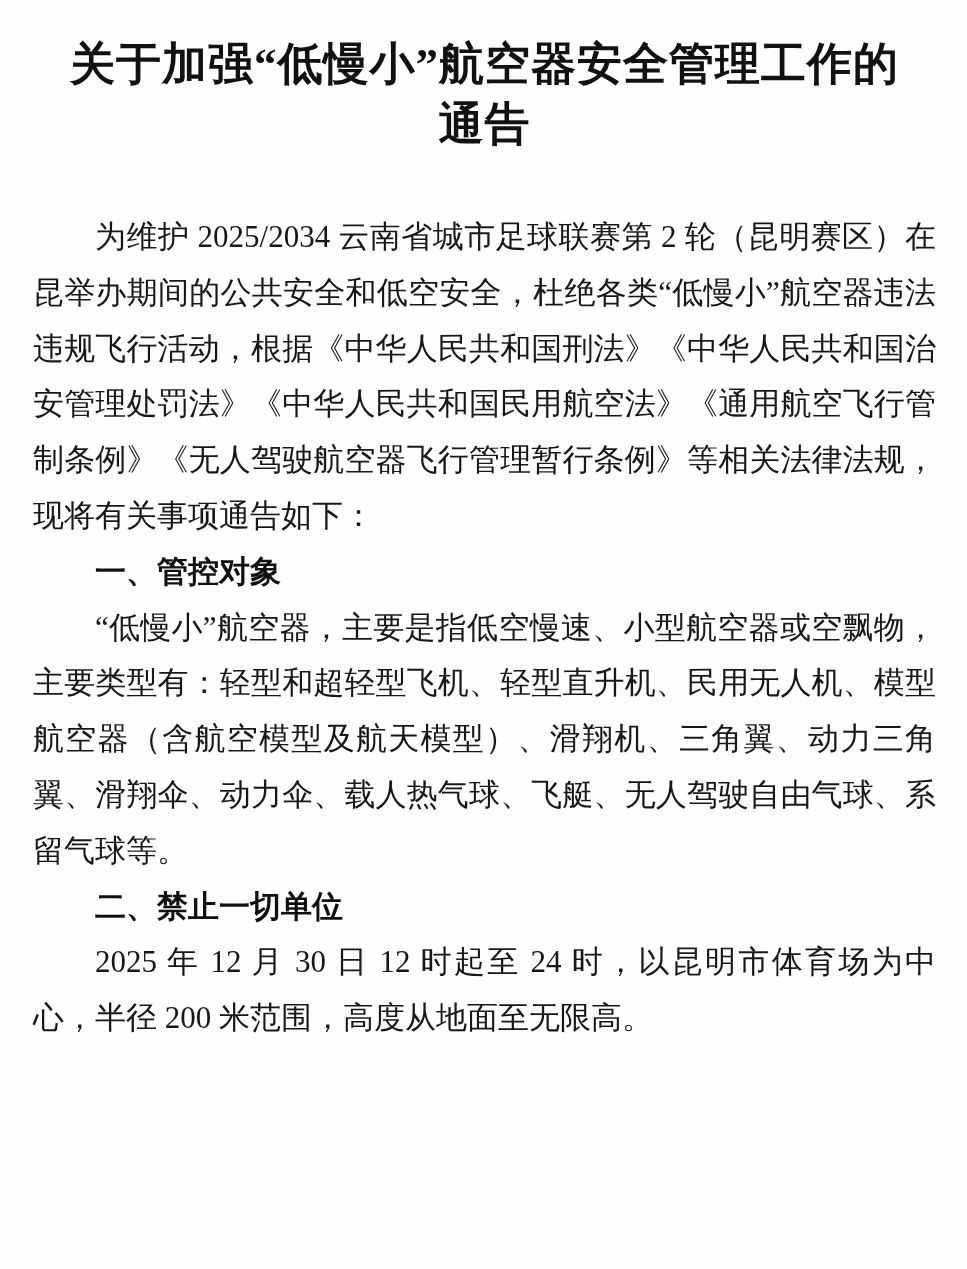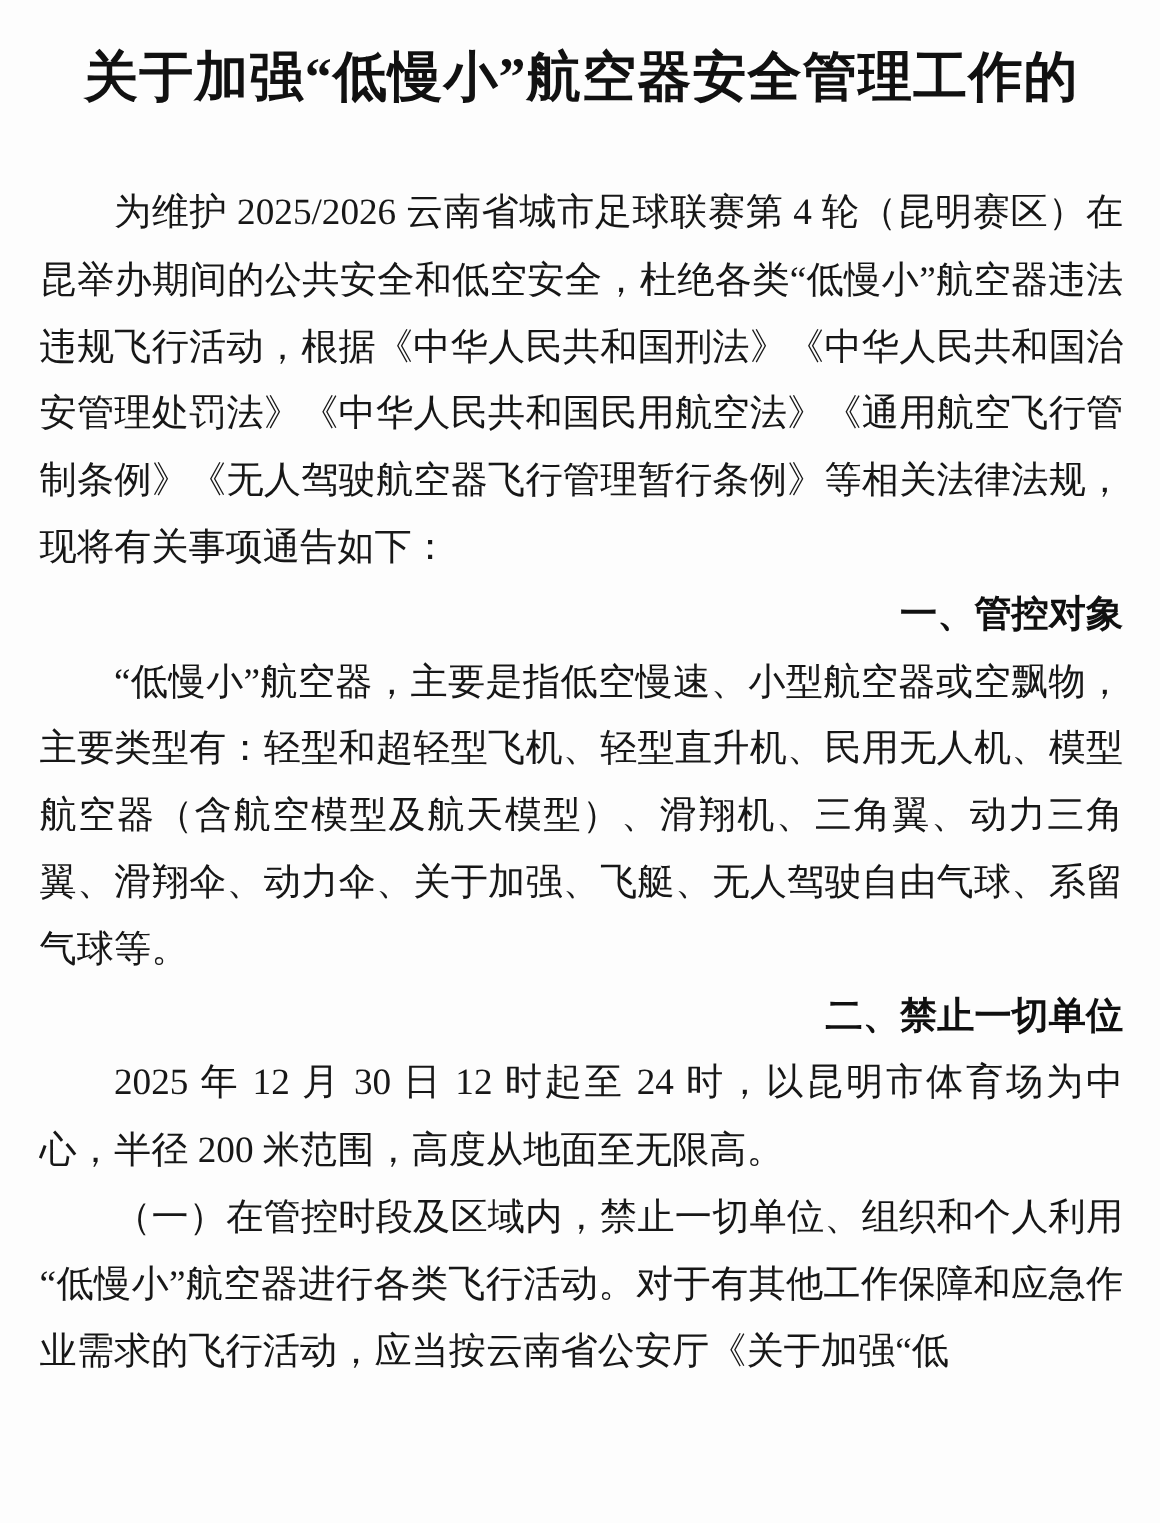--- a/index.html
+++ b/index.html
@@ -44,32 +44,32 @@
   .content p {
     margin: 0;
   }
   .content p.body {
     text-indent: 2em;
   }
   .content p.heading {
     text-indent: 2em;
     font-family: "Liberation Sans", "DejaVu Sans", sans-serif;
     font-weight: 700;
-    text-align: right;
+    text-align: left;
     color: #101010;
   }
 </style>
 </head>
 <body>
 
 <div class="page">
   <h1 class="doc-title">
     <span class="title-line">关于加强“低慢小”航空器安全管理工作的</span>
+    <span class="title-line">通告</span>
   </h1>
   <div class="content" id="content">
-      <p class="body">为维护 2025/2026 云南省城市足球联赛第 4 轮（昆明赛区）在昆举办期间的公共安全和低空安全，杜绝各类“低慢小”航空器违法违规飞行活动，根据《中华人民共和国刑法》《中华人民共和国治安管理处罚法》《中华人民共和国民用航空法》《通用航空飞行管制条例》《无人驾驶航空器飞行管理暂行条例》等相关法律法规，现将有关事项通告如下：</p>
+      <p class="body">为维护 2025/2034 云南省城市足球联赛第 2 轮（昆明赛区）在昆举办期间的公共安全和低空安全，杜绝各类“低慢小”航空器违法违规飞行活动，根据《中华人民共和国刑法》《中华人民共和国治安管理处罚法》《中华人民共和国民用航空法》《通用航空飞行管制条例》《无人驾驶航空器飞行管理暂行条例》等相关法律法规，现将有关事项通告如下：</p>
       <p class="heading">一、管控对象</p>
-      <p class="body">“低慢小”航空器，主要是指低空慢速、小型航空器或空飘物，主要类型有：轻型和超轻型飞机、轻型直升机、民用无人机、模型航空器（含航空模型及航天模型）、滑翔机、三角翼、动力三角翼、滑翔伞、动力伞、关于加强、飞艇、无人驾驶自由气球、系留气球等。</p>
+      <p class="body">“低慢小”航空器，主要是指低空慢速、小型航空器或空飘物，主要类型有：轻型和超轻型飞机、轻型直升机、民用无人机、模型航空器（含航空模型及航天模型）、滑翔机、三角翼、动力三角翼、滑翔伞、动力伞、载人热气球、飞艇、无人驾驶自由气球、系留气球等。</p>
       <p class="heading">二、禁止一切单位</p>
       <p class="body">2025 年 12 月 30 日 12 时起至 24 时，以昆明市体育场为中心，半径 200 米范围，高度从地面至无限高。</p>
-      <p class="body">（一）在管控时段及区域内，禁止一切单位、组织和个人利用“低慢小”航空器进行各类飞行活动。对于有其他工作保障和应急作业需求的飞行活动，应当按云南省公安厅《关于加强“低</p>
     </div>
 </div>
 
 </body></html>

